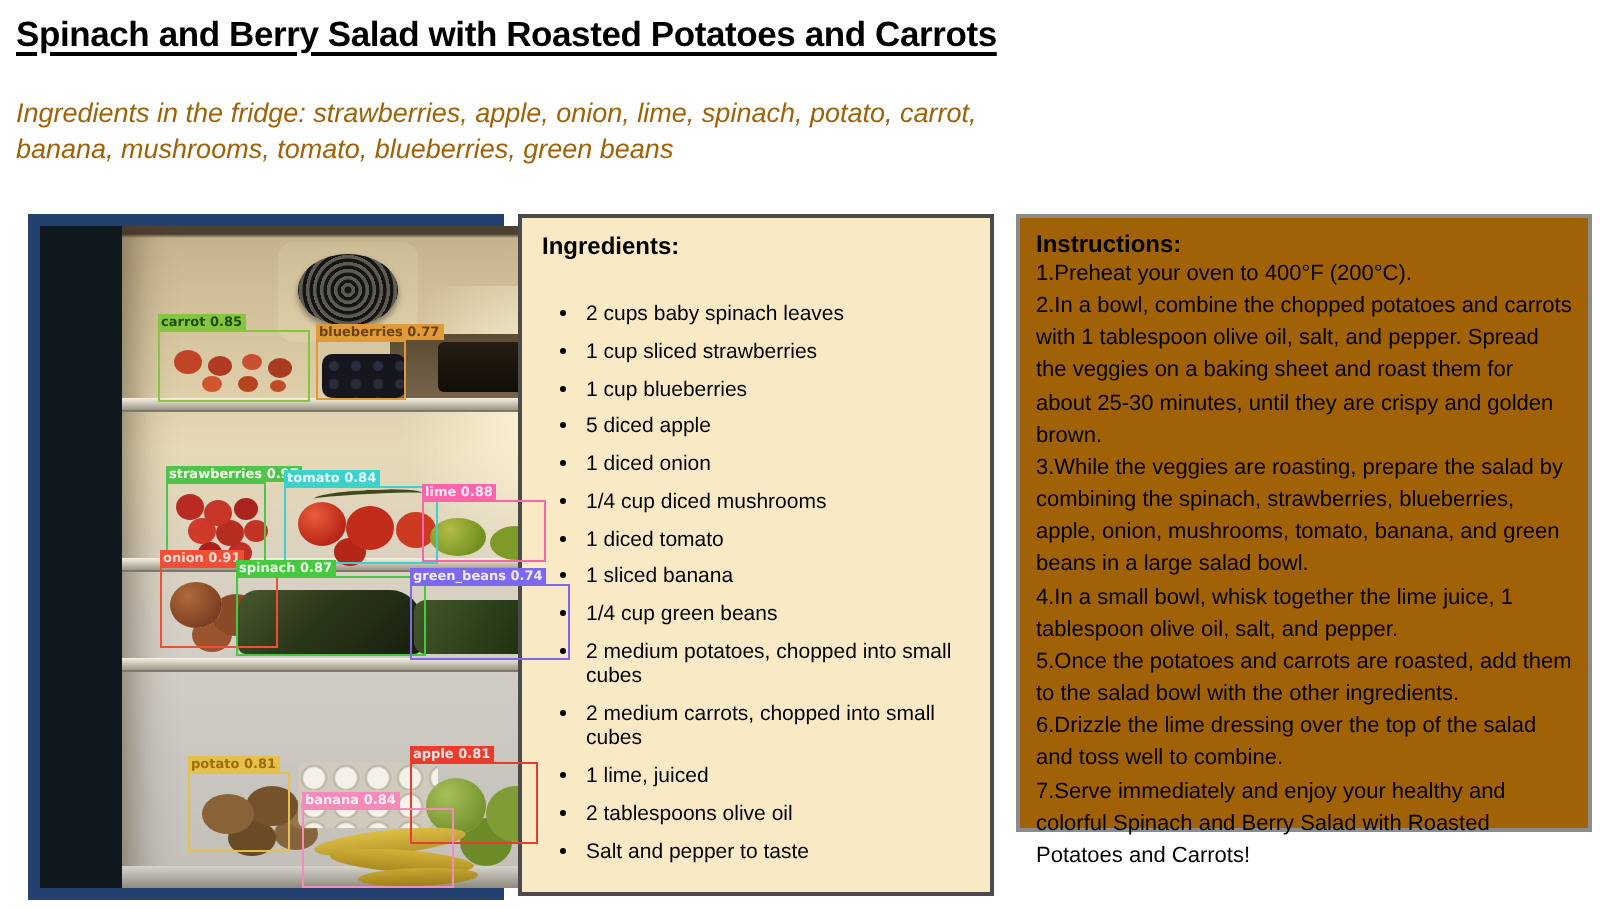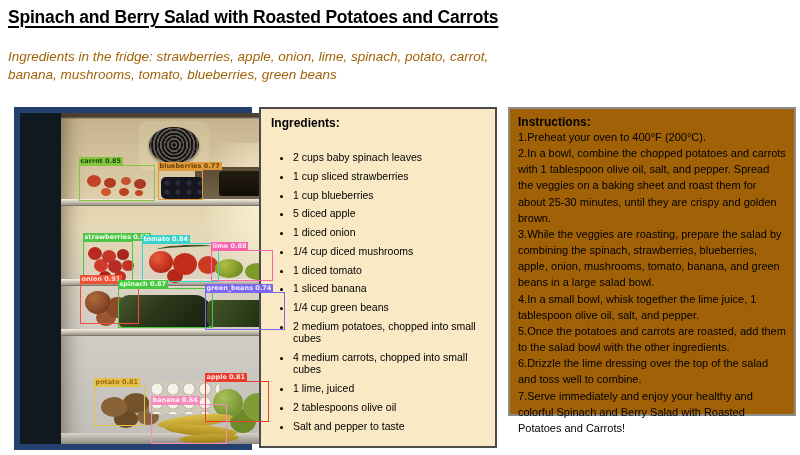--- a/index.html
+++ b/index.html
@@ -195,21 +195,21 @@
       <li>1/4 cup diced mushrooms</li>
 
       <li>1 diced tomato</li>
 
       <li>1 sliced banana</li>
 
       <li>1/4 cup green beans</li>
 
       <li>2 medium potatoes, chopped into small cubes</li>
 
-      <li>4 medium carrots, chopped into small cubes</li>
+      <li>2 medium carrots, chopped into small cubes</li>
 
       <li>1 lime, juiced</li>
 
       <li>2 tablespoons olive oil</li>
 
       <li>Salt and pepper to taste</li>
     </ul>
 </div>
 
 <div class="ins-panel">

